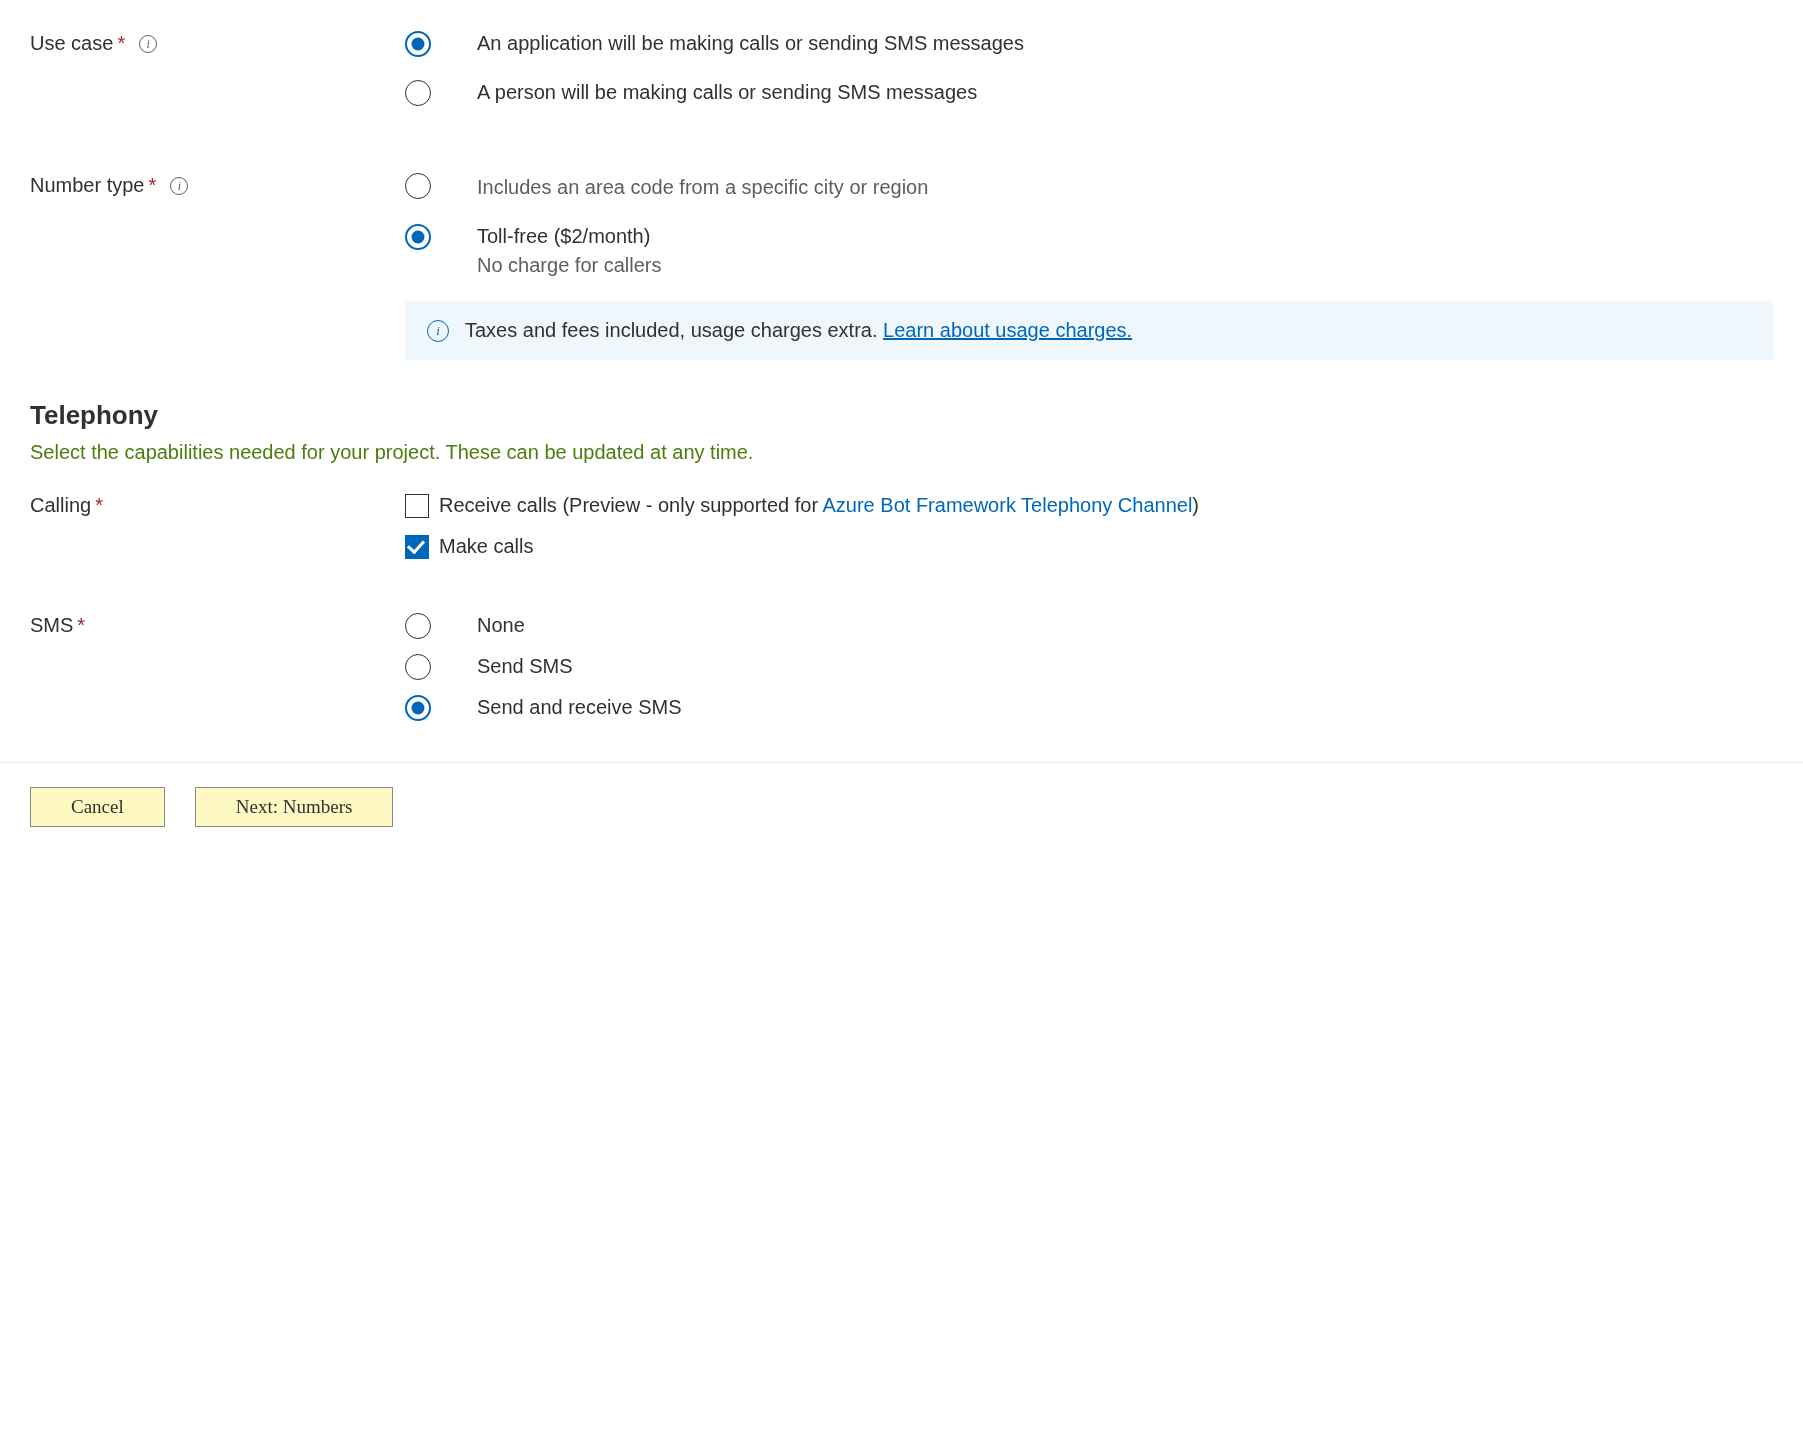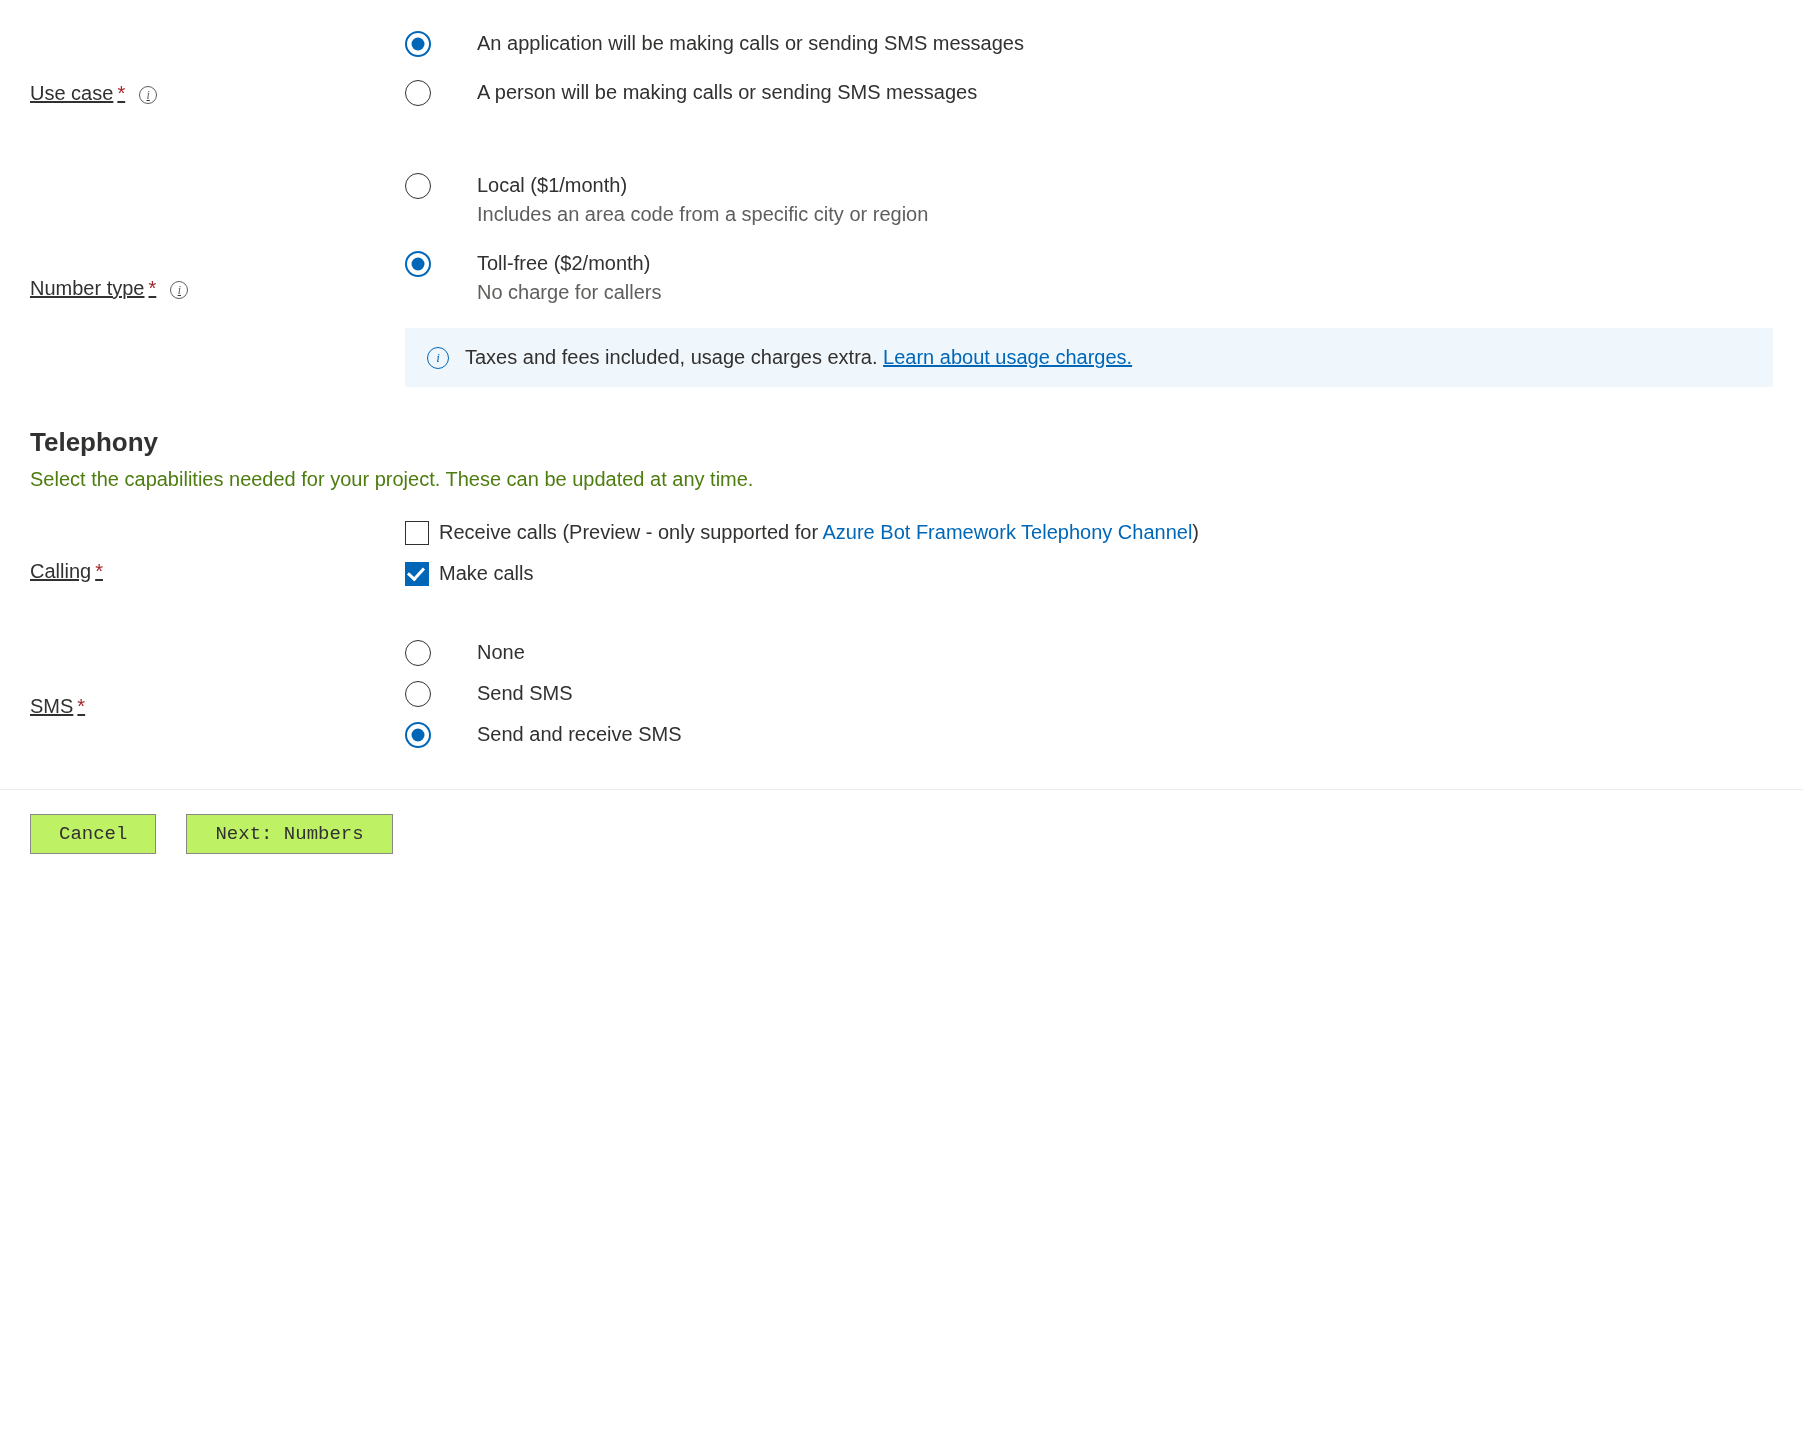--- a/index.html
+++ b/index.html
@@ -12,23 +12,22 @@
     padding: 30px 30px 40px 30px;
   }
   .row {
     display: flex;
     margin-bottom: 18px;
   }
   .label-col {
     flex: 0 0 375px;
     padding-top: 2px;
     display: flex;
-    align-items: center;
+    align-items: flex-start;
     color: #323130;
-    text-decoration: underline;
   }
   .control-col {
     flex: 1;
   }
   .req {
     color: #a4262c;
     margin-left: 4px;
     margin-right: 10px;
   }
   .info-icon {
@@ -163,24 +162,24 @@
   .divider {
     border: none;
     border-top: 1px solid #edebe9;
     margin: 14px -30px 24px -30px;
   }
   .footer {
     display: flex;
     gap: 30px;
   }
   .btn {
-    font-family: Liberation Mono, monospace;
+    font-family: Liberation Serif, serif;
     font-size: 19px;
-    padding: 8px 28px;
-    background: #bef264;
+    padding: 8px 40px;
+    background: #fef9c3;
     border: 1px solid #8a8886;
     cursor: pointer;
     color: #323130;
   }
 </style>
 </head>
 <body>
 
 <div class="row">
   <div class="label-col">
@@ -203,21 +202,20 @@
 <div class="row">
   <div class="label-col">
     <span>Number type</span>
     <span class="req">*</span>
     <span class="info-icon">i</span>
   </div>
   <div class="control-col">
     <div class="radio-item">
       <div class="radio-circle"></div>
       <div class="radio-text">
-        <div>Local ($1/month)</div>
         <div class="radio-sub">Includes an area code from a specific city or region</div>
       </div>
     </div>
     <div class="radio-item">
       <div class="radio-circle selected"></div>
       <div class="radio-text">
         <div>Toll-free ($2/month)</div>
         <div class="radio-sub">No charge for callers</div>
       </div>
     </div>

